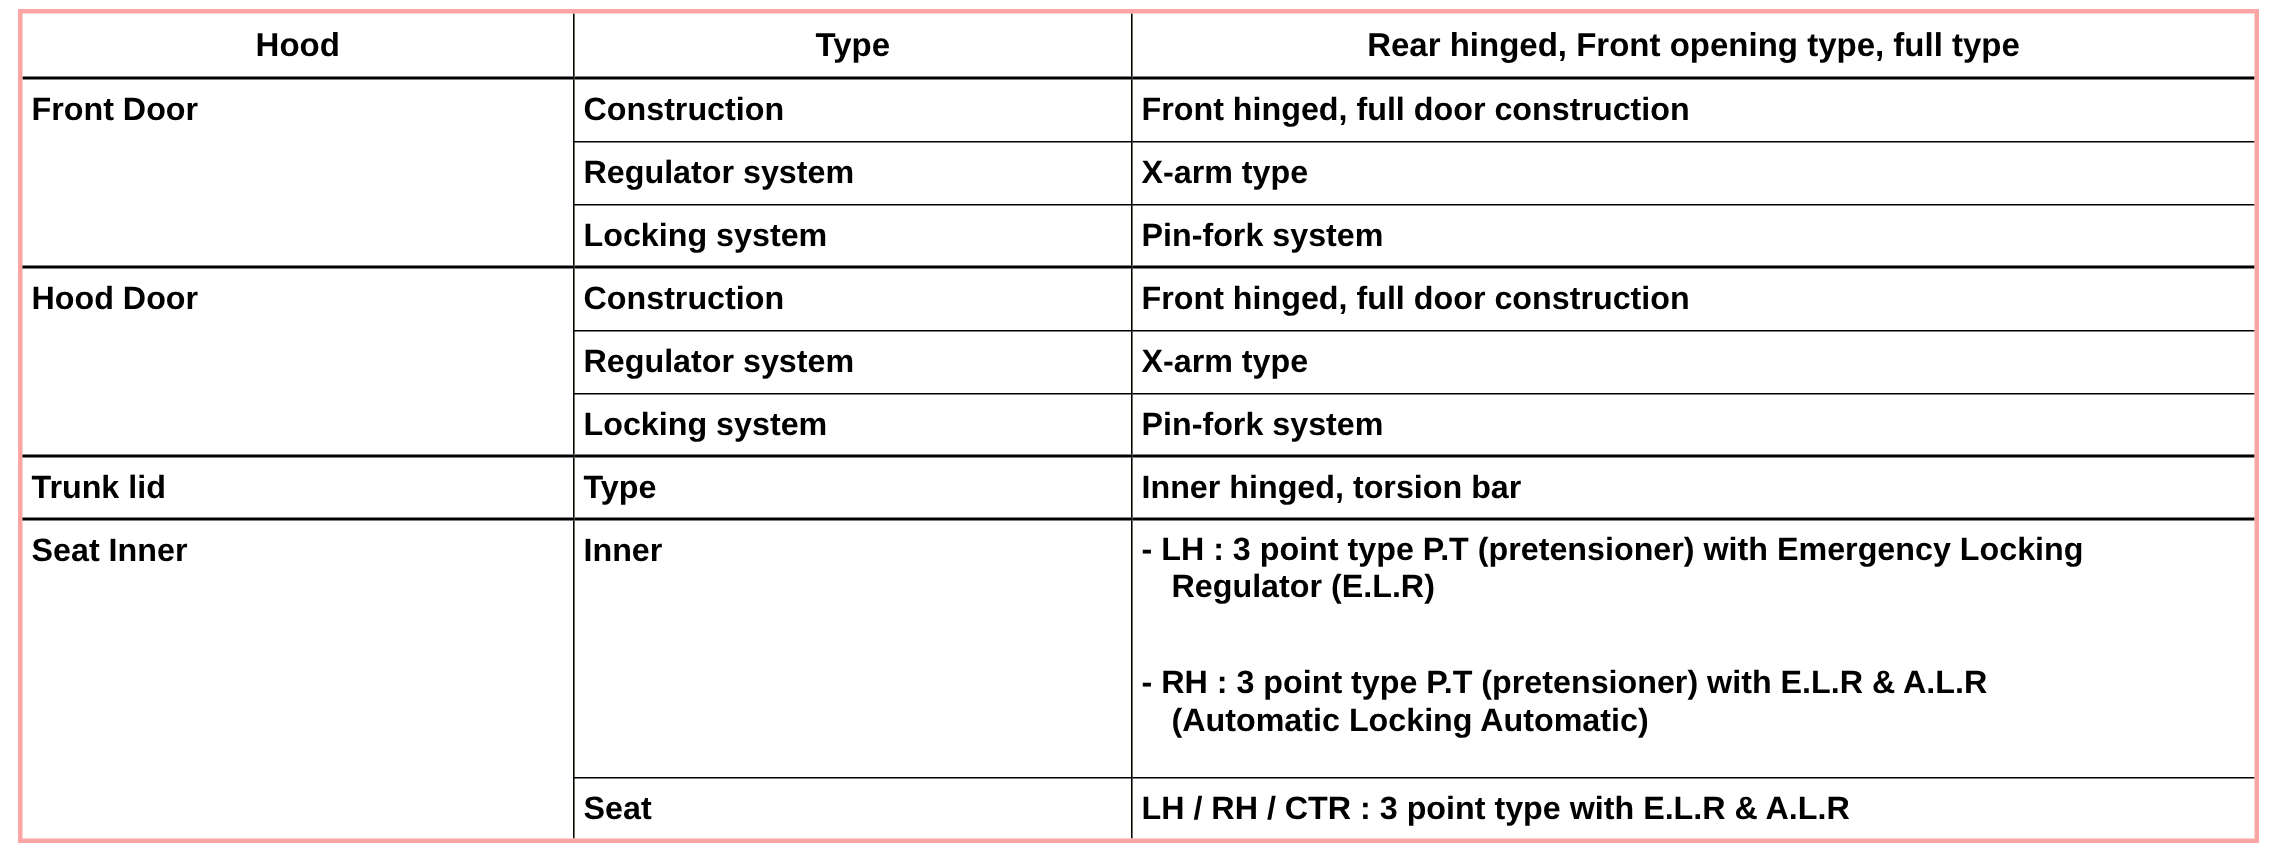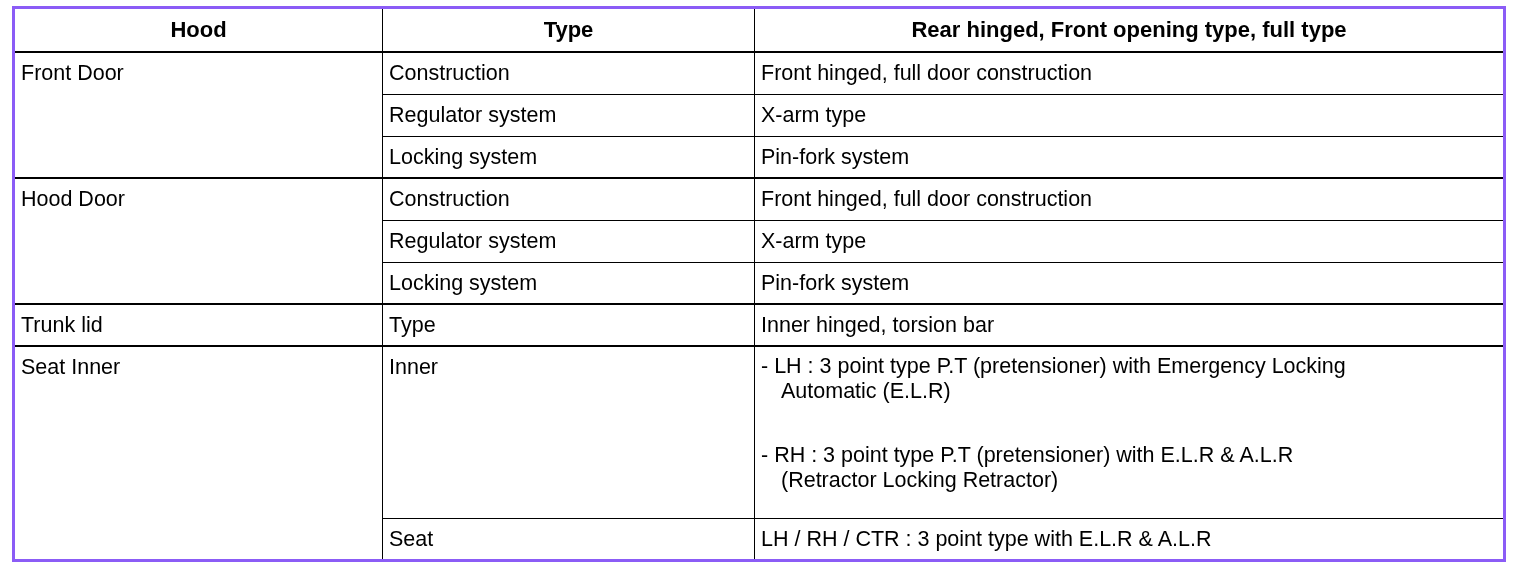--- a/index.html
+++ b/index.html
@@ -22,36 +22,36 @@
     width: 1494px;
     height: 555px;
     box-sizing: border-box;
   }
 
   table.spec-table {
     width: 100%;
     height: 100%;
     border-collapse: collapse;
     table-layout: fixed;
-    border: 3px solid #8b5cf6;
+    border: 3px solid #fca5a5;
     background: #a16207;
   }
 
   table.spec-table col.c1 { width: 369px; }
   table.spec-table col.c2 { width: 372px; }
   table.spec-table col.c3 { width: auto; }
 
   table.spec-table th,
   table.spec-table td {
     border: 1px solid #000000;
     padding: 0 6px;
     vertical-align: top;
     font-size: 21.5px;
     line-height: 1.18;
-    font-weight: normal;
+    font-weight: bold;
     text-align: left;
     background: #ffffff;
   }
 
   table.spec-table th {
     font-weight: bold;
     text-align: center;
     font-size: 22px;
     height: 42px;
     vertical-align: middle;
@@ -187,24 +187,24 @@
       <tr class="tall-row group-start">
         <td class="group-cell" rowspan="2">
           <span class="cell-txt">Seat Inner</span>
         </td>
         <td>
           <span class="cell-txt">Inner</span>
         </td>
         <td>
           <span class="belt-list">
             <span class="belt-item">- LH : 3 point type P.T (pretensioner) with Emergency Locking</span>
-            <span class="belt-item" style="padding-left:20px;text-indent:0;">Automatic (E.L.R)</span>
+            <span class="belt-item" style="padding-left:20px;text-indent:0;">Regulator (E.L.R)</span>
             <span class="belt-gap"></span>
             <span class="belt-item">- RH : 3 point type P.T (pretensioner) with E.L.R &amp; A.L.R</span>
-            <span class="belt-item" style="padding-left:20px;text-indent:0;">(Retractor Locking Retractor)</span>
+            <span class="belt-item" style="padding-left:20px;text-indent:0;">(Automatic Locking Automatic)</span>
           </span>
         </td>
       </tr>
       <tr class="sub-row">
         <td>
           <span class="cell-txt">Seat</span>
         </td>
         <td>
           <span class="cell-txt">LH / RH / CTR : 3 point type with E.L.R &amp; A.L.R</span>
         </td>

